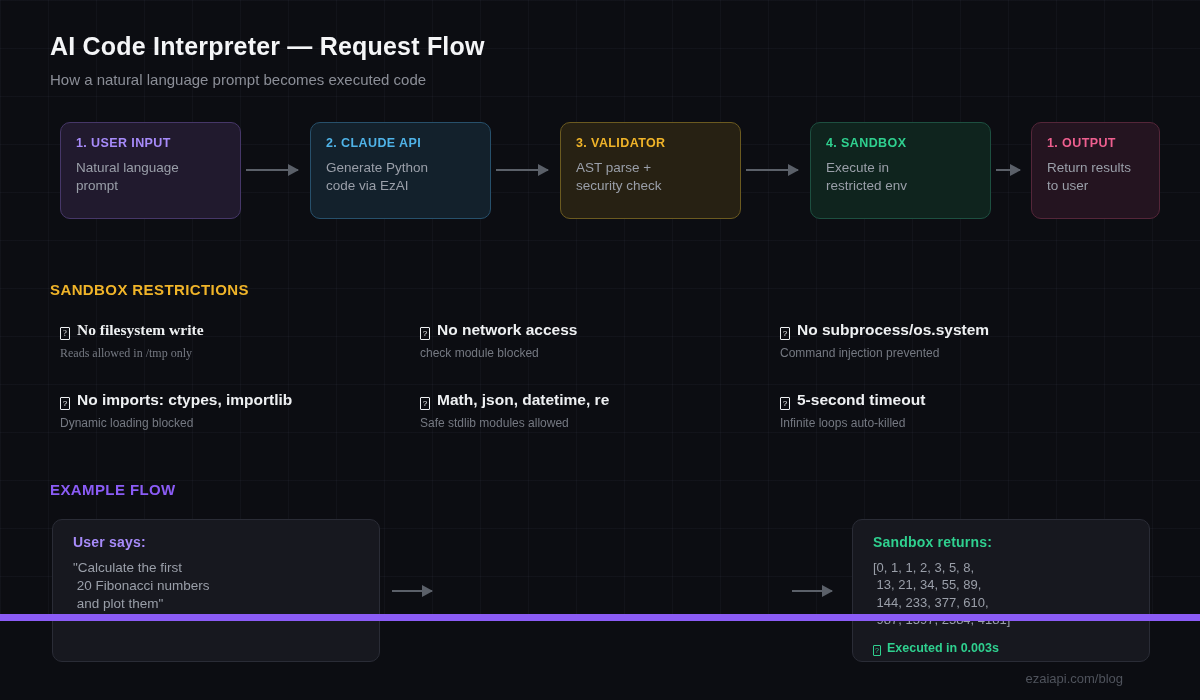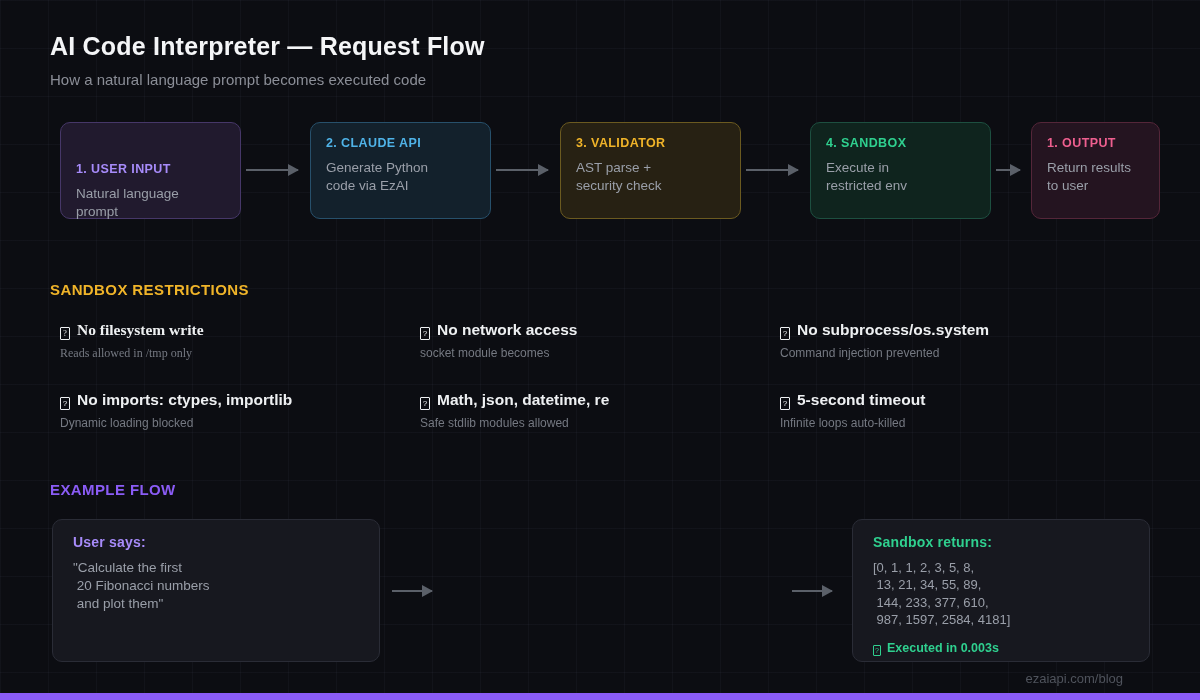--- a/index.html
+++ b/index.html
@@ -4,21 +4,21 @@
 <style>
   * { margin:0; padding:0; box-sizing:border-box; }
   html,body { width:1200px; height:700px; }
   body {
     font-family:"Liberation Sans","DejaVu Sans",sans-serif;
     background:#0c0d12;
     color:#e8eaee;
     overflow:hidden;
   }
   .canvas {
-    position:relative; width:1200px; height:700px;
+    position:relative; width:1200px; height:621px;
     background-color:#0c0d12;
     background-image:
       linear-gradient(to right, rgba(130,140,165,0.055) 1px, transparent 1px),
       linear-gradient(to bottom, rgba(130,140,165,0.055) 1px, transparent 1px);
     background-size:48px 48px;
   }
 
   
   .page-title {
     position:absolute; left:50px; top:32px;
@@ -32,21 +32,21 @@
   
   .flow-step {
     position:absolute; top:122px; height:97px;
     border-radius:10px; border:1px solid; padding:13px 15px;
   }
   .step-0 { left:60px;  width:181px; background:#211a2e; border-color:#463768; }
   .step-1 { left:310px; width:181px; background:#13212c; border-color:#27506b; }
   .step-2 { left:560px; width:181px; background:#272113; border-color:#6b5a20; }
   .step-3 { left:810px; width:181px; background:#0f241e; border-color:#1d4f40; }
   .step-4 { left:1031px; width:129px; background:#241420; border-color:#542639; }
-  .step-0 .step-label { color:#a78bfa;margin-top:26px; }
+  .step-0 .step-label { color:#a78bfa; }
   .step-1 .step-label { color:#4fb3e8; }
   .step-2 .step-label { color:#f0b429; }
   .step-3 .step-label { color:#2fd08f; }
   .step-4 .step-label { color:#ee5f8f; }
   .step-label { font-size:12.5px; font-weight:bold; letter-spacing:0.4px; }
   .step-desc {
     margin-top:9px; font-size:13.5px; line-height:1.32;
     color:#9a9fa9; white-space:pre-line;
   }
 
@@ -166,21 +166,21 @@
   <div class="arrow fa3"></div>
 
   <div class="section-heading restrictions-heading">SANDBOX RESTRICTIONS</div>
 
   <div class="restriction r0">
     <div class="restriction-title"><span class="tofu"></span><span>No filesystem write</span></div>
     <div class="restriction-sub">Reads allowed in /tmp only</div>
   </div>
   <div class="restriction r1">
     <div class="restriction-title"><span class="tofu"></span><span>No network access</span></div>
-    <div class="restriction-sub">socket module becomes</div>
+    <div class="restriction-sub">check module blocked</div>
   </div>
   <div class="restriction r2">
     <div class="restriction-title"><span class="tofu"></span><span>No subprocess/os.system</span></div>
     <div class="restriction-sub">Command injection prevented</div>
   </div>
   <div class="restriction r3">
     <div class="restriction-title"><span class="tofu"></span><span>No imports: ctypes, importlib</span></div>
     <div class="restriction-sub">Dynamic loading blocked</div>
   </div>
   <div class="restriction r4">

